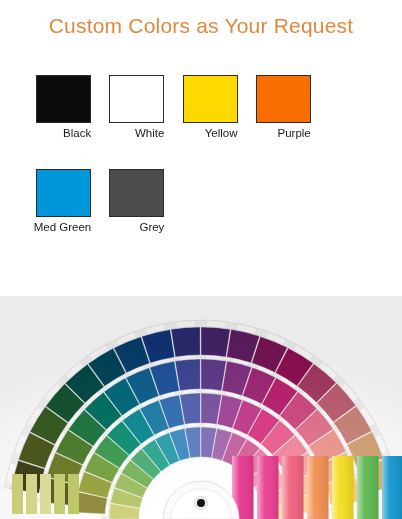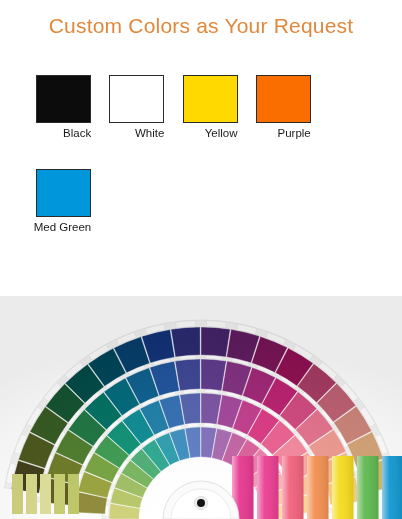--- a/index.html
+++ b/index.html
@@ -92,20 +92,24 @@
         </div>
         <div class="swatch-cell">
           <div class="swatch-chip" style="background: rgb(250, 110, 0);"></div>
           <div class="swatch-label">Purple</div>
         </div>
       </div>
       <div class="swatch-row">
         <div class="swatch-cell">
           <div class="swatch-chip" style="background: rgb(0, 150, 219);"></div>
           <div class="swatch-label">Med Green</div>
+        </div>
+        <div class="swatch-cell">
+          <div class="swatch-chip" style="background: rgb(77, 77, 77);"></div>
+          <div class="swatch-label">Grey</div>
         </div>
       </div>
     </div>
 
   <div id="fan-deck">
     <svg width="402" height="223" viewBox="0 0 402 223">
       <defs>
         <radialGradient id="shade" cx="50%" cy="100%" r="80%">
           <stop offset="0%" stop-color="#ffffff" stop-opacity="0.0"></stop>
           <stop offset="100%" stop-color="#000000" stop-opacity="0.08"></stop>

